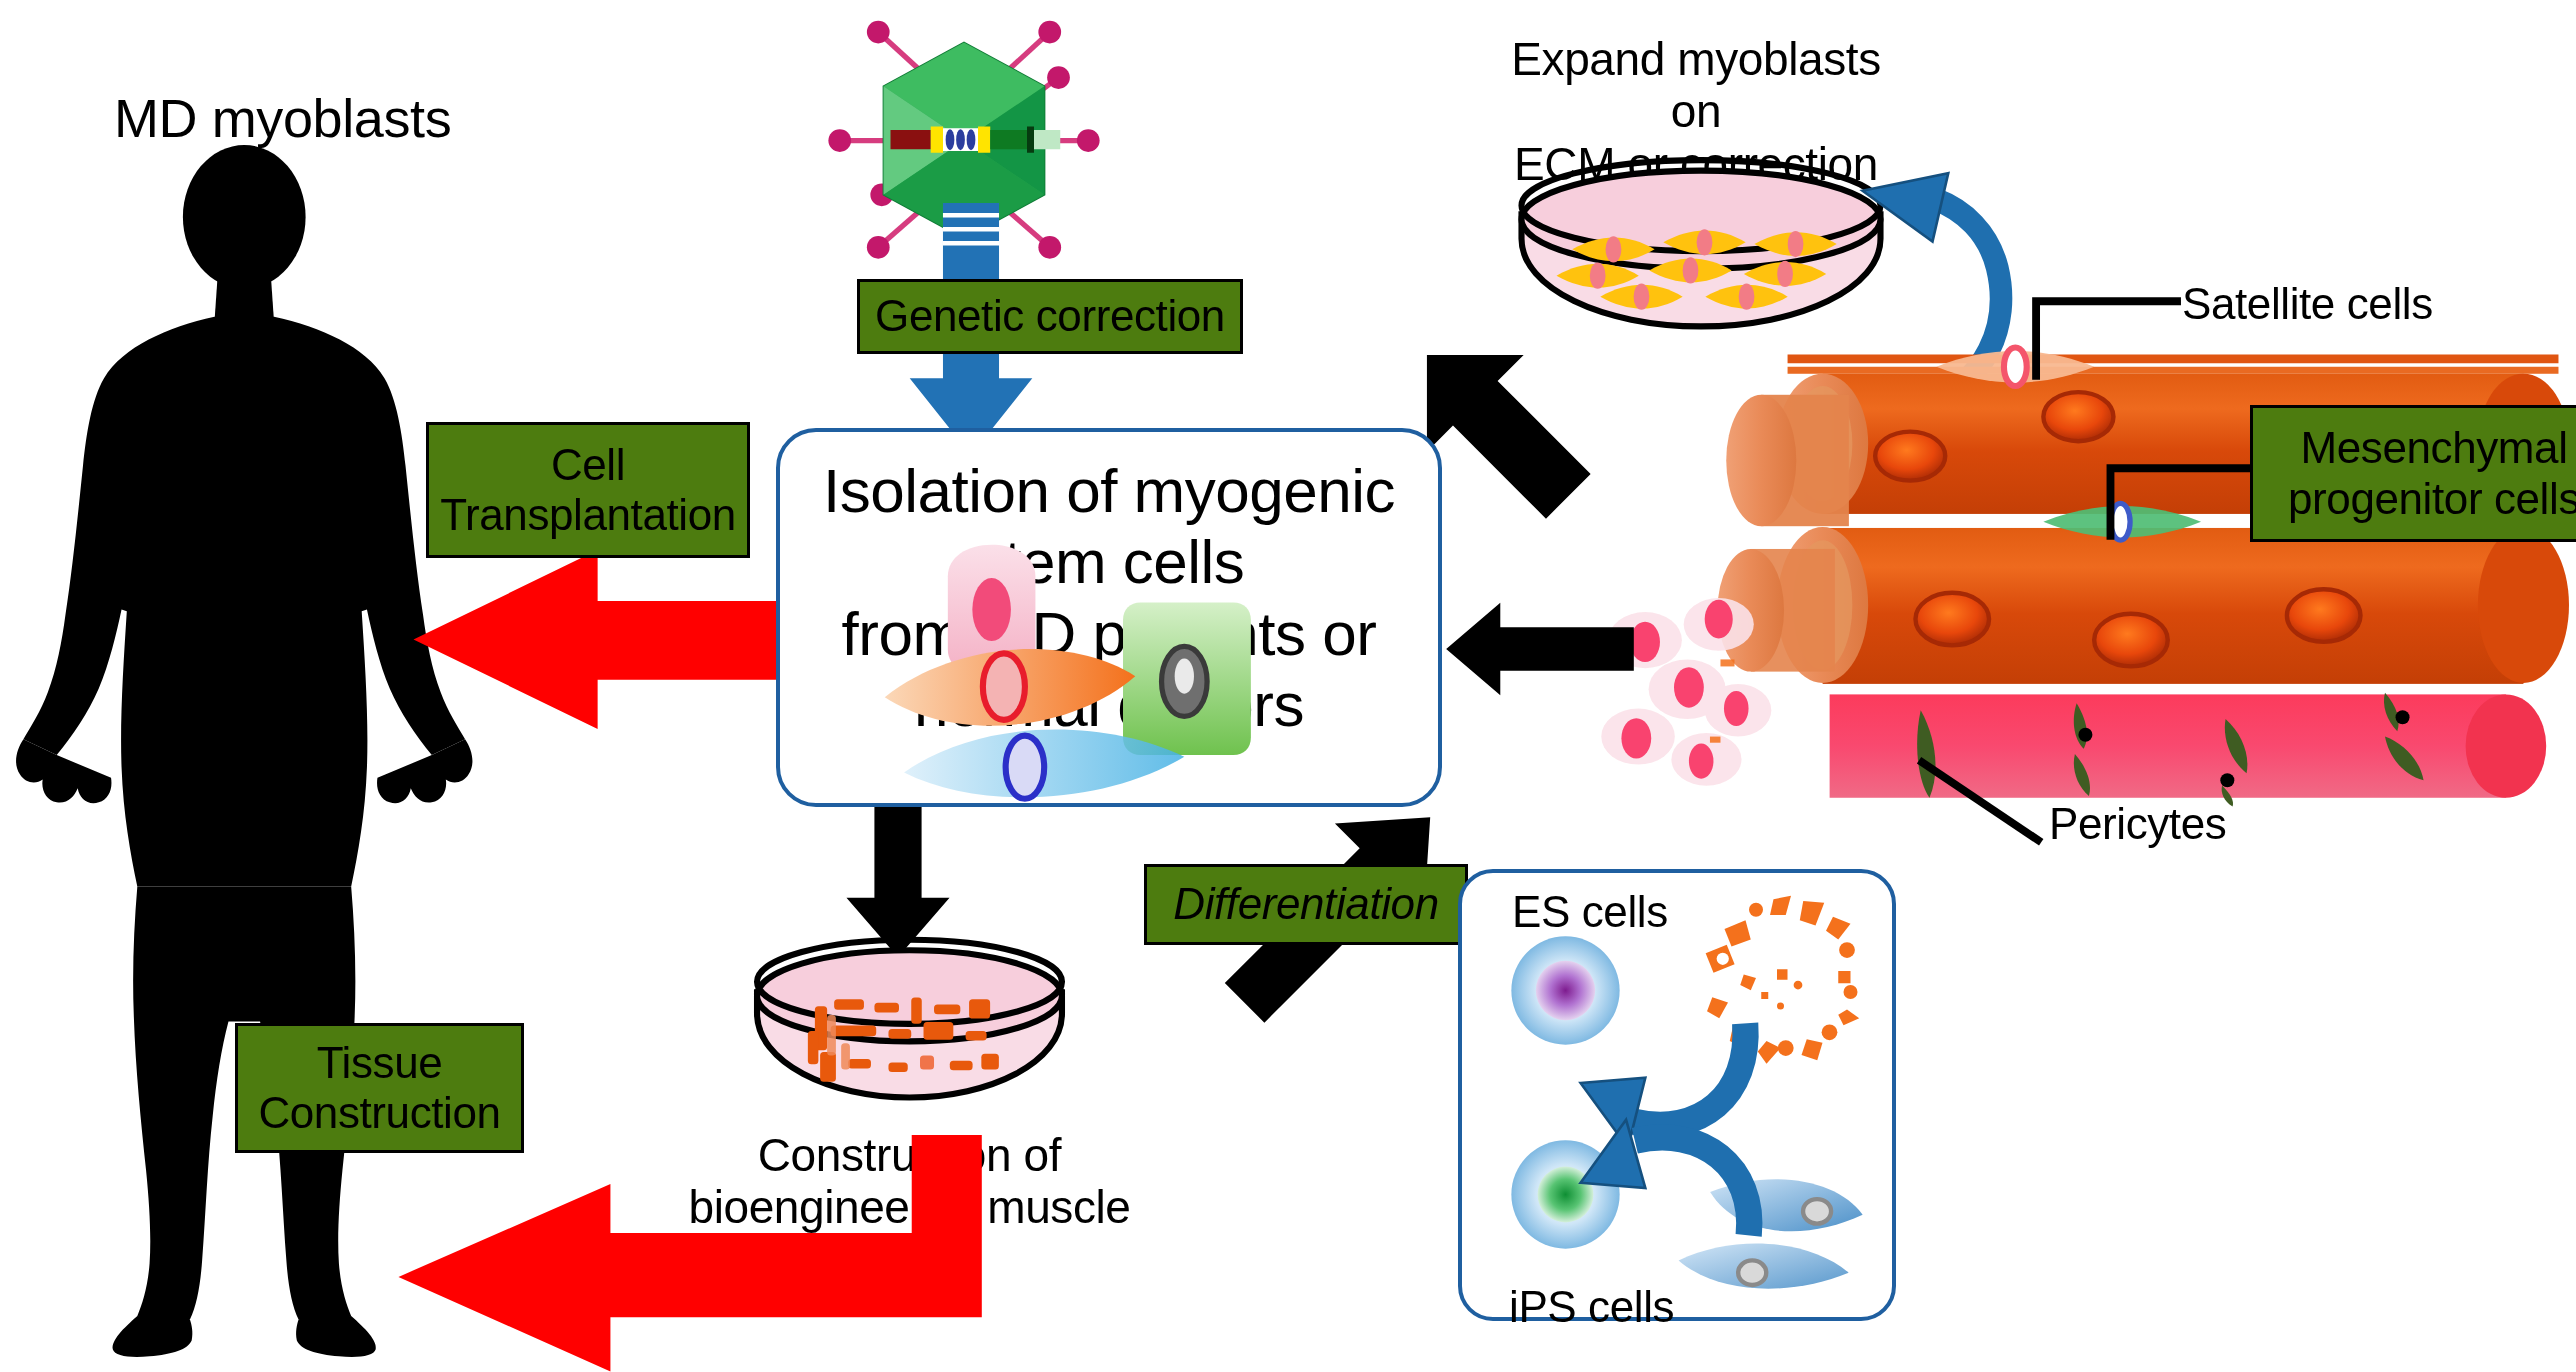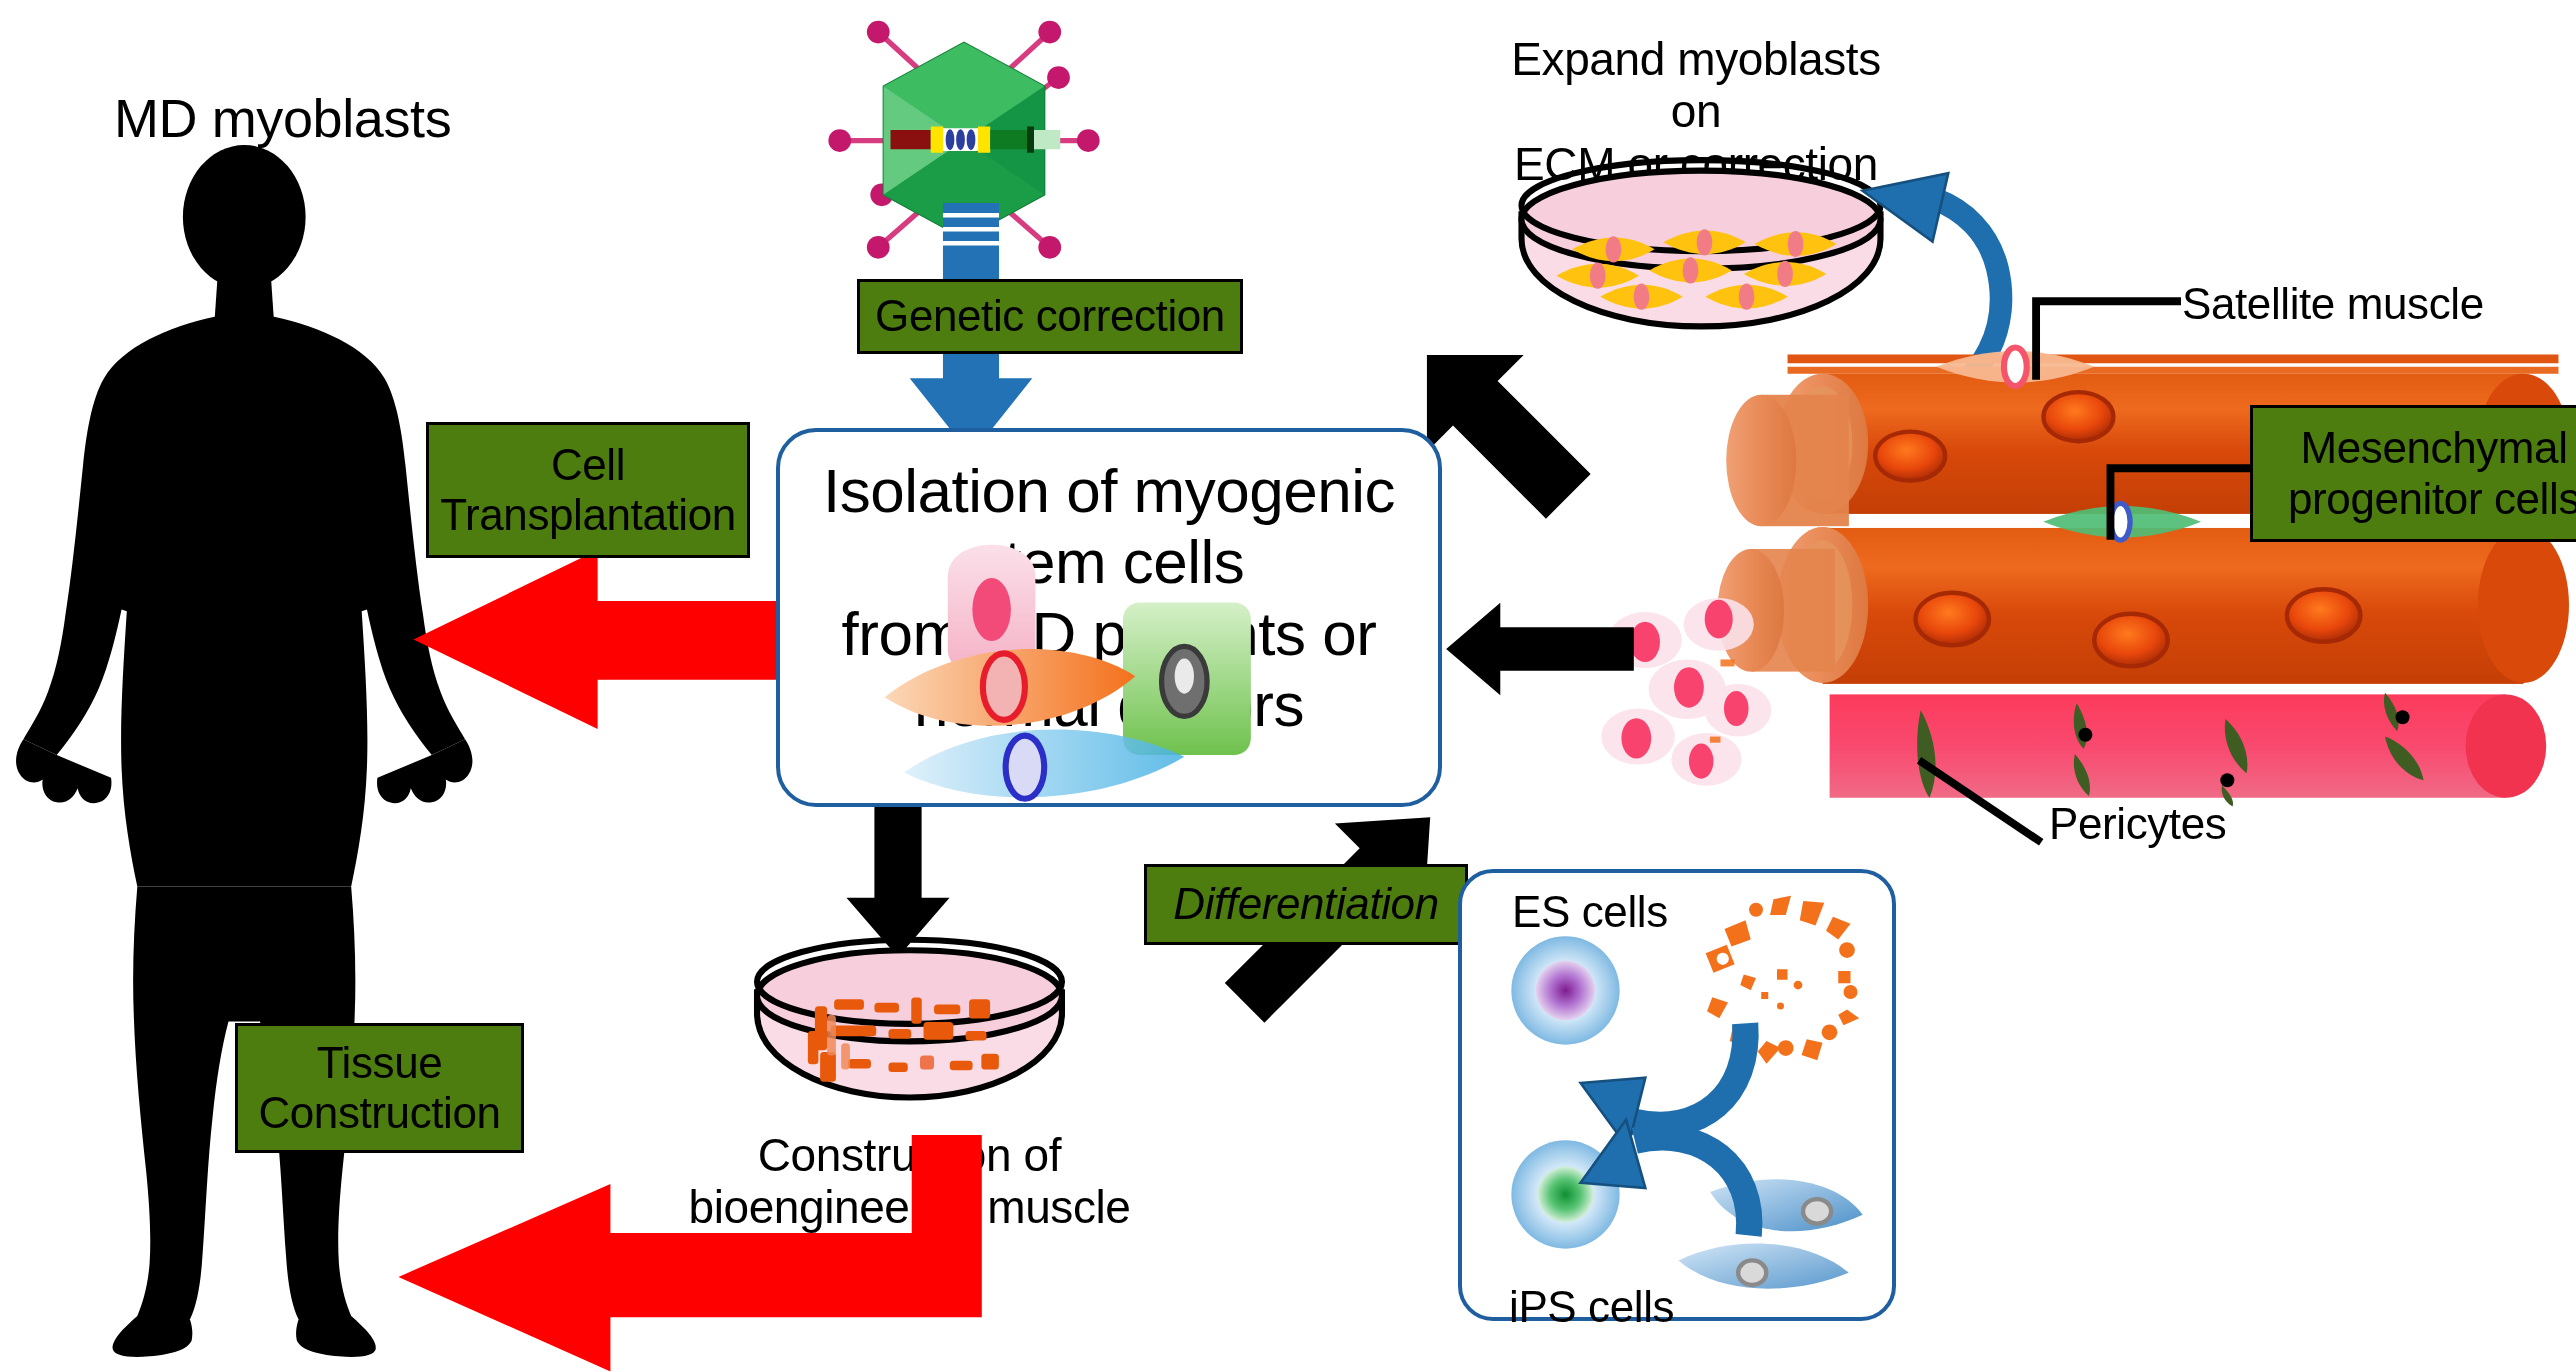--- a/index.html
+++ b/index.html
@@ -324,21 +324,21 @@
         <path d="M742 450 C764 458 782 478 786 500 C762 494 746 472 742 450 Z"></path>
       </g>
     </svg>
   </div>
 
   <div class="abs nosel" style="left:1945px;top:289px;width:245px;height:96px;">
     <svg viewBox="0 0 280 110" width="245" height="96">
       <polyline points="104,104 104,14 270,14" fill="none" stroke="#000" stroke-width="9"></polyline>
     </svg>
   </div>
-  <div class="abs leader-label" style="left:2182px;top:279px;">Satellite muscle</div>
+  <div class="abs leader-label" style="left:2182px;top:279px;">Satellite cells</div>
 
   <div class="abs nosel" style="left:2103px;top:456px;width:193px;height:96px;">
     <svg viewBox="0 0 220 110" width="193" height="96">
       <polyline points="8,96 8,14 210,14" fill="none" stroke="#000" stroke-width="9"></polyline>
     </svg>
   </div>
   <div class="abs boxlabel" style="left:2250px;top:405px;width:368px;height:137px;">Mesenchymal
 progenitor cells</div>
 
   <div class="abs nosel" style="left:1910px;top:755px;width:149px;height:96px;">

